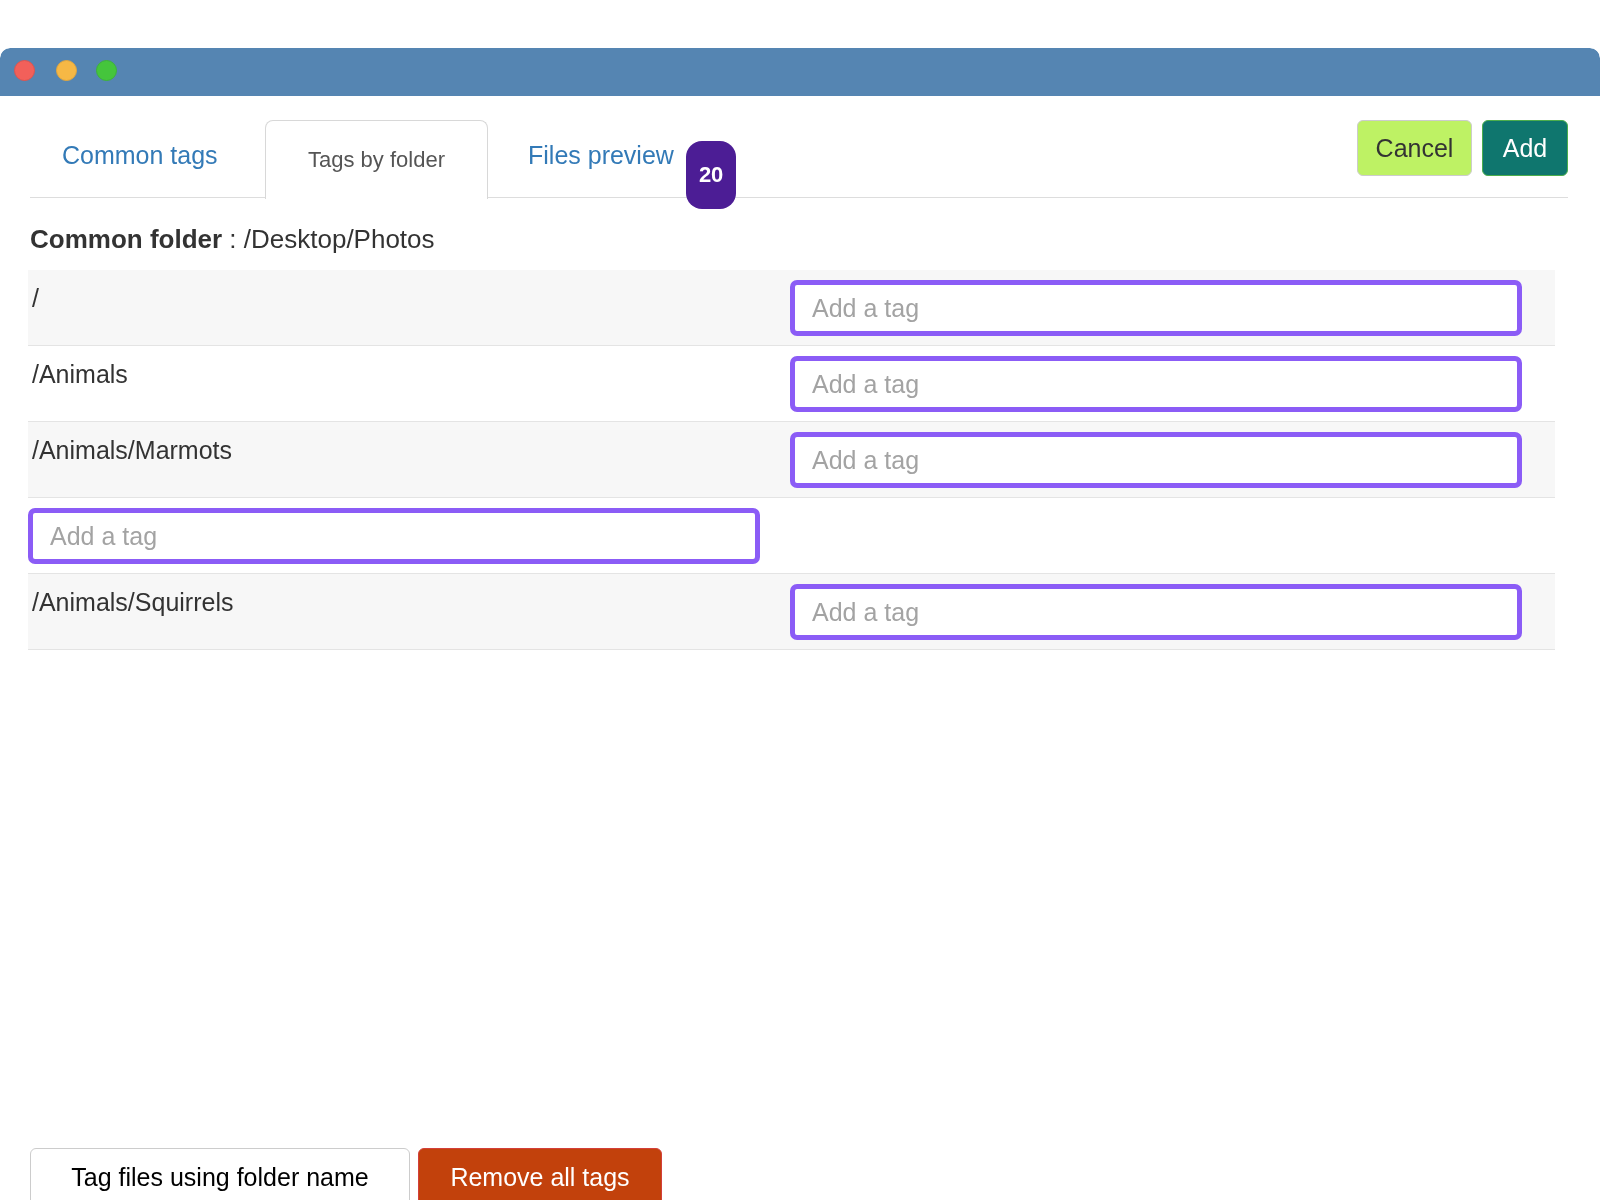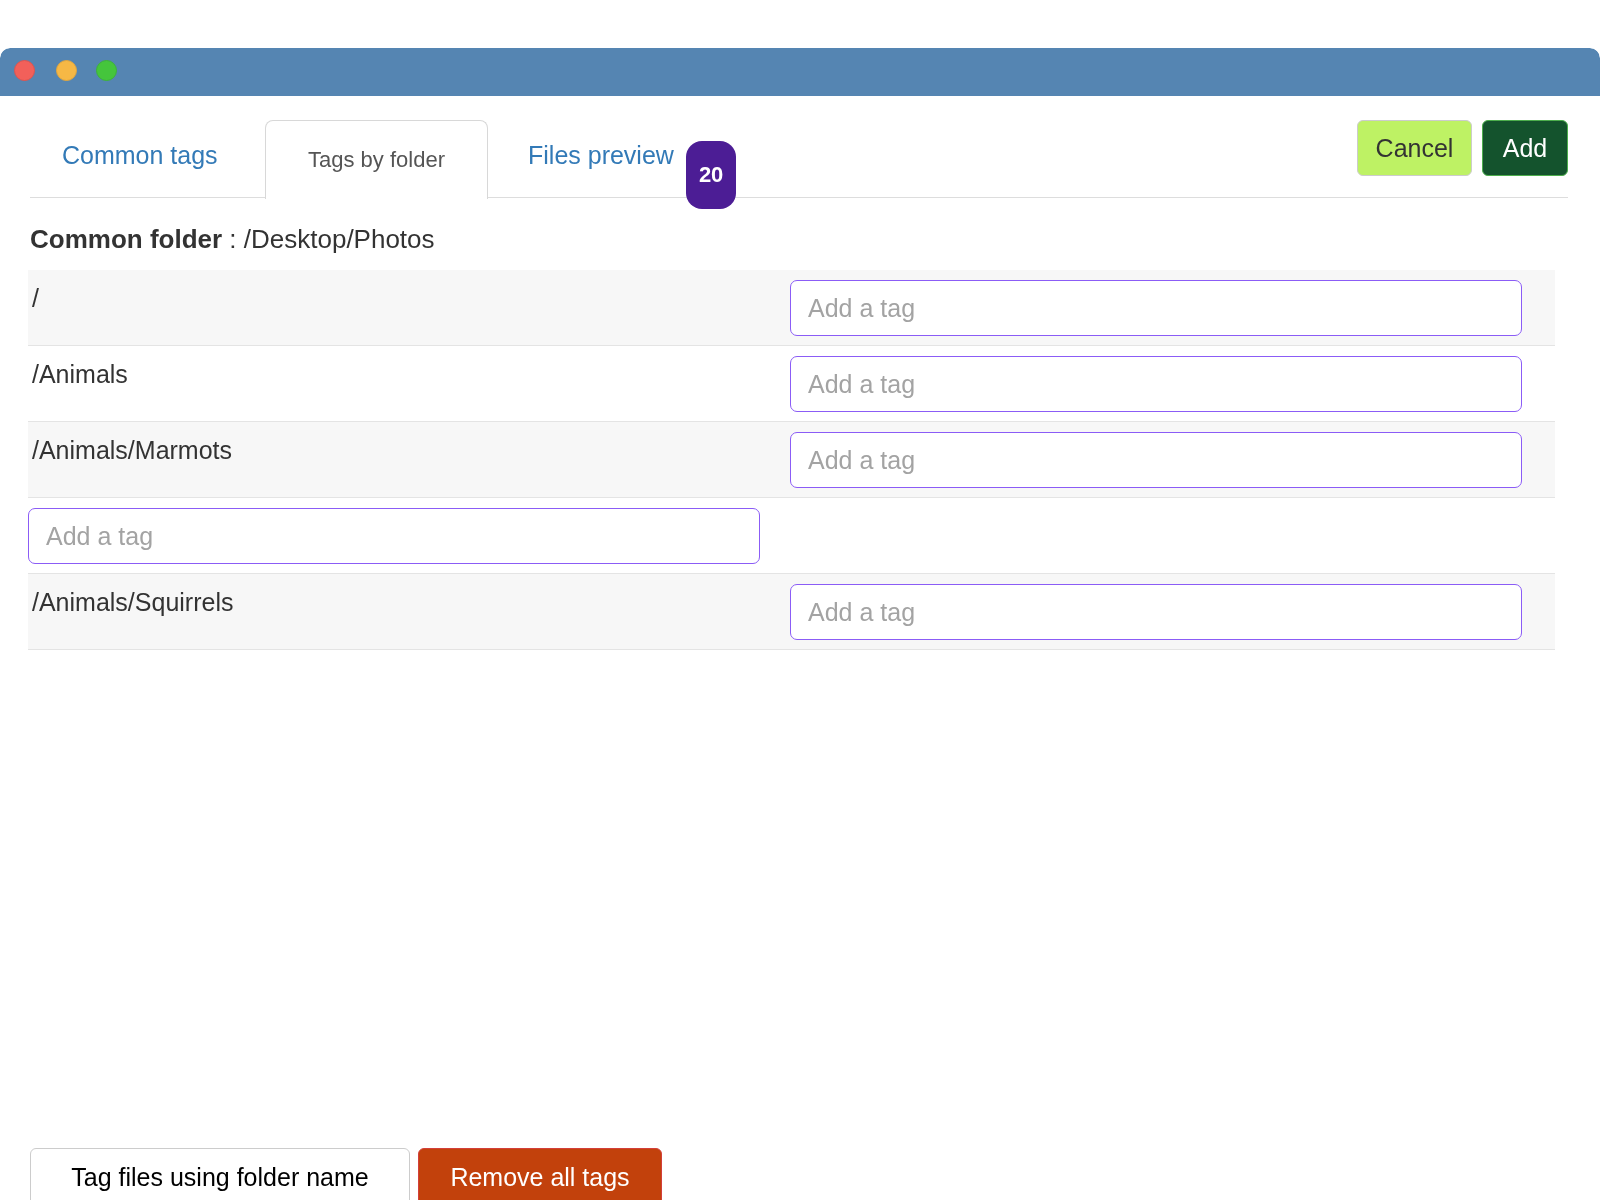--- a/index.html
+++ b/index.html
@@ -30,34 +30,34 @@
                 background: #fff; border: 1px solid #d8d8d8; border-bottom: none;
                 border-radius: 8px 8px 0 0; display: flex; align-items: center;
                 justify-content: center; font-size: 22px; color: #555; z-index: 2;
                 cursor: default; }
 
   .btn { font-family: "Liberation Sans", sans-serif; font-size: 25px; border-radius: 6px;
          cursor: pointer; }
   .btn-cancel { position: absolute; left: 1357px; top: 72px; width: 115px; height: 56px;
                 background: #bef264; border: 1px solid #ccc; color: #333; }
   .btn-add { position: absolute; left: 1482px; top: 72px; width: 86px; height: 56px;
-             background: #14532d; border: 1px solid #4cae4c; color: #fff; }
+             background: #0f766e; border: 1px solid #4cae4c; color: #fff; }
 
   
   .heading { position: absolute; left: 30px; top: 176px; font-size: 26px; color: #333;
              white-space: pre; }
   .heading .bold { font-weight: bold; }
 
   
   .folder-table { position: absolute; left: 28px; top: 222px; width: 1527px; }
   .frow { display: flex; height: 76px; border-bottom: 1px solid #e4e4e4;
           padding-right: 33px; background: #fff; }
   .frow.stripe { background: #f7f7f7; }
   .fpath { flex: 1; padding: 14px 0 0 4px; font-size: 25px; color: #333; }
-  .tag-input { width: 732px; height: 56px; margin-top: 10px; border: 1px solid #8b5cf6;
+  .tag-input { width: 732px; height: 56px; margin-top: 10px; border: 5px solid #8b5cf6;
                border-radius: 7px; background: #fff; padding: 0 17px; font-size: 25px;
                color: #555; outline: none; font-family: "Liberation Sans", sans-serif; }
   .tag-input::placeholder { color: #a3a3a3; opacity: 1; }
 
   
   .btn-tagfiles { position: absolute; left: 30px; top: 1100px; width: 380px; height: 58px;
                   background: #fff; border: 1px solid #ccc; color: #000000; }
   .btn-removeall { position: absolute; left: 418px; top: 1100px; width: 244px; height: 58px;
                    background: #c2410c; border: 1px solid #d43f3a; color: #fff; }
 

